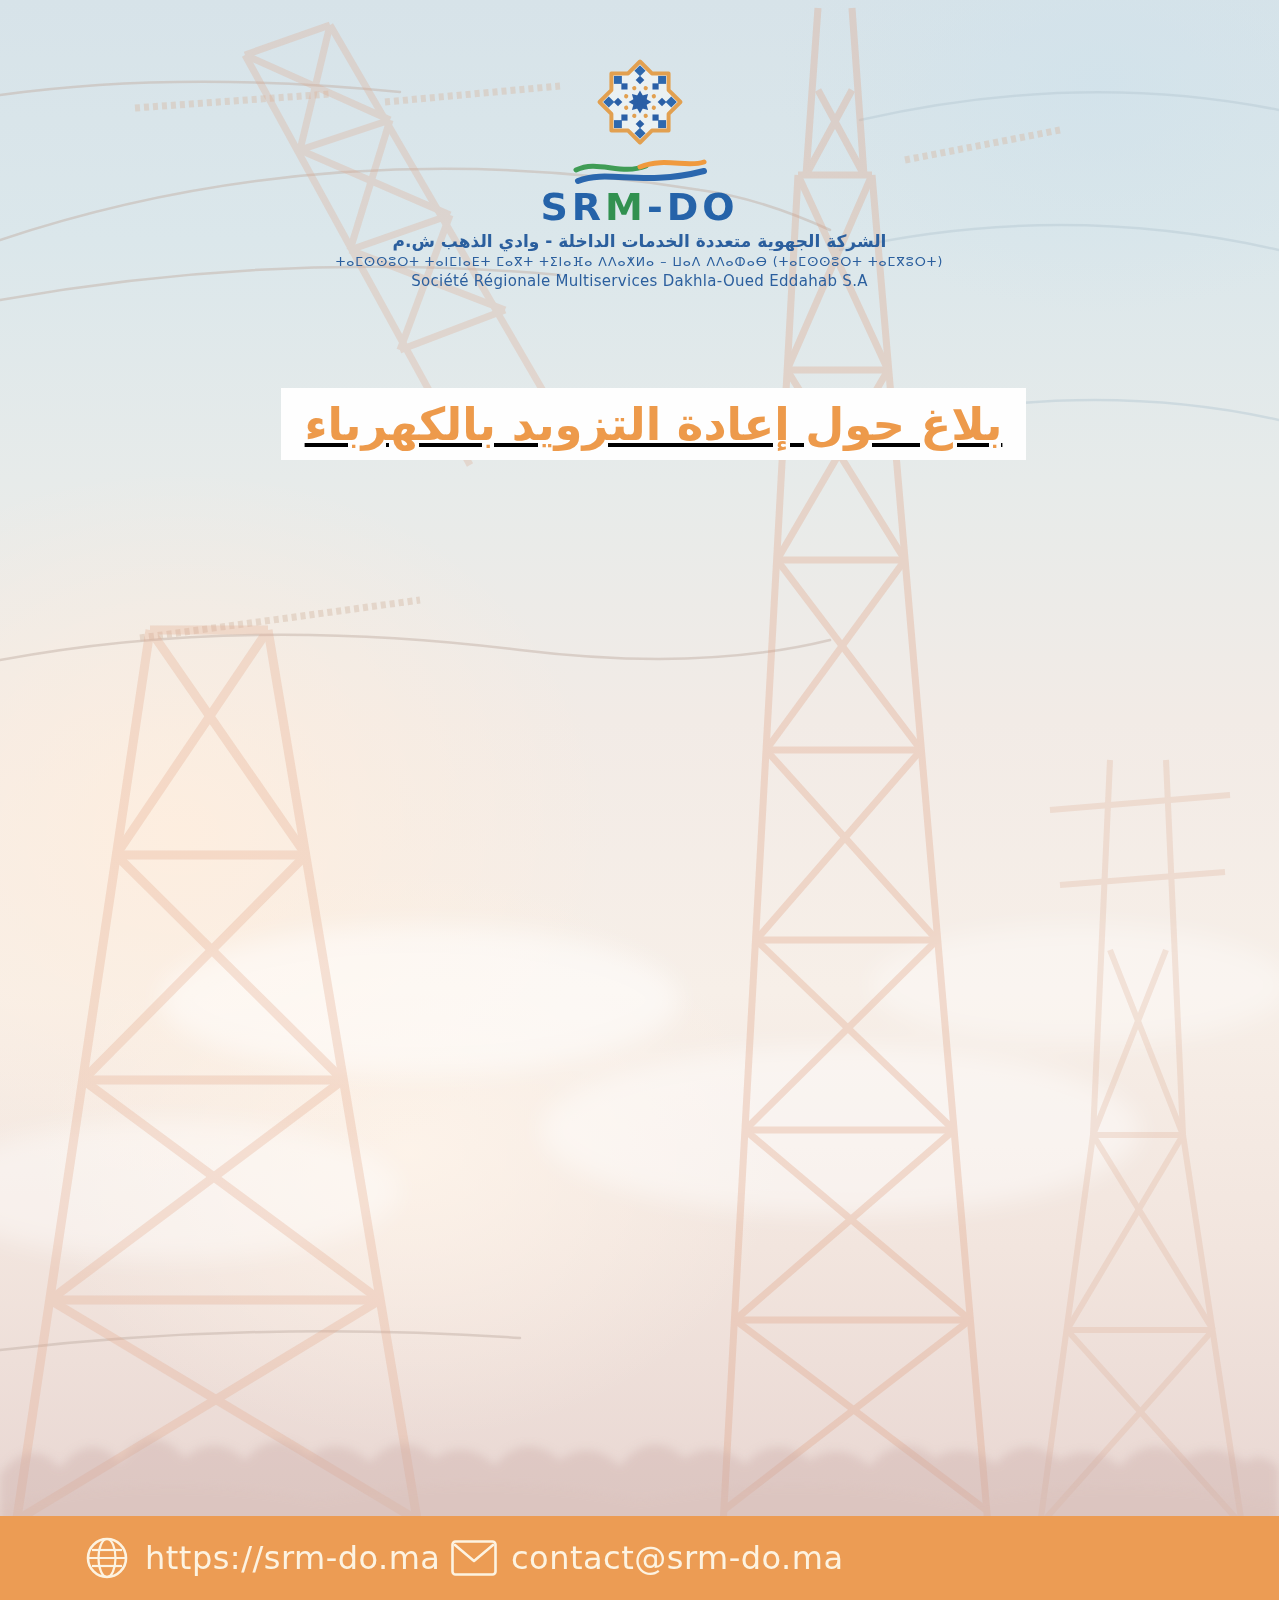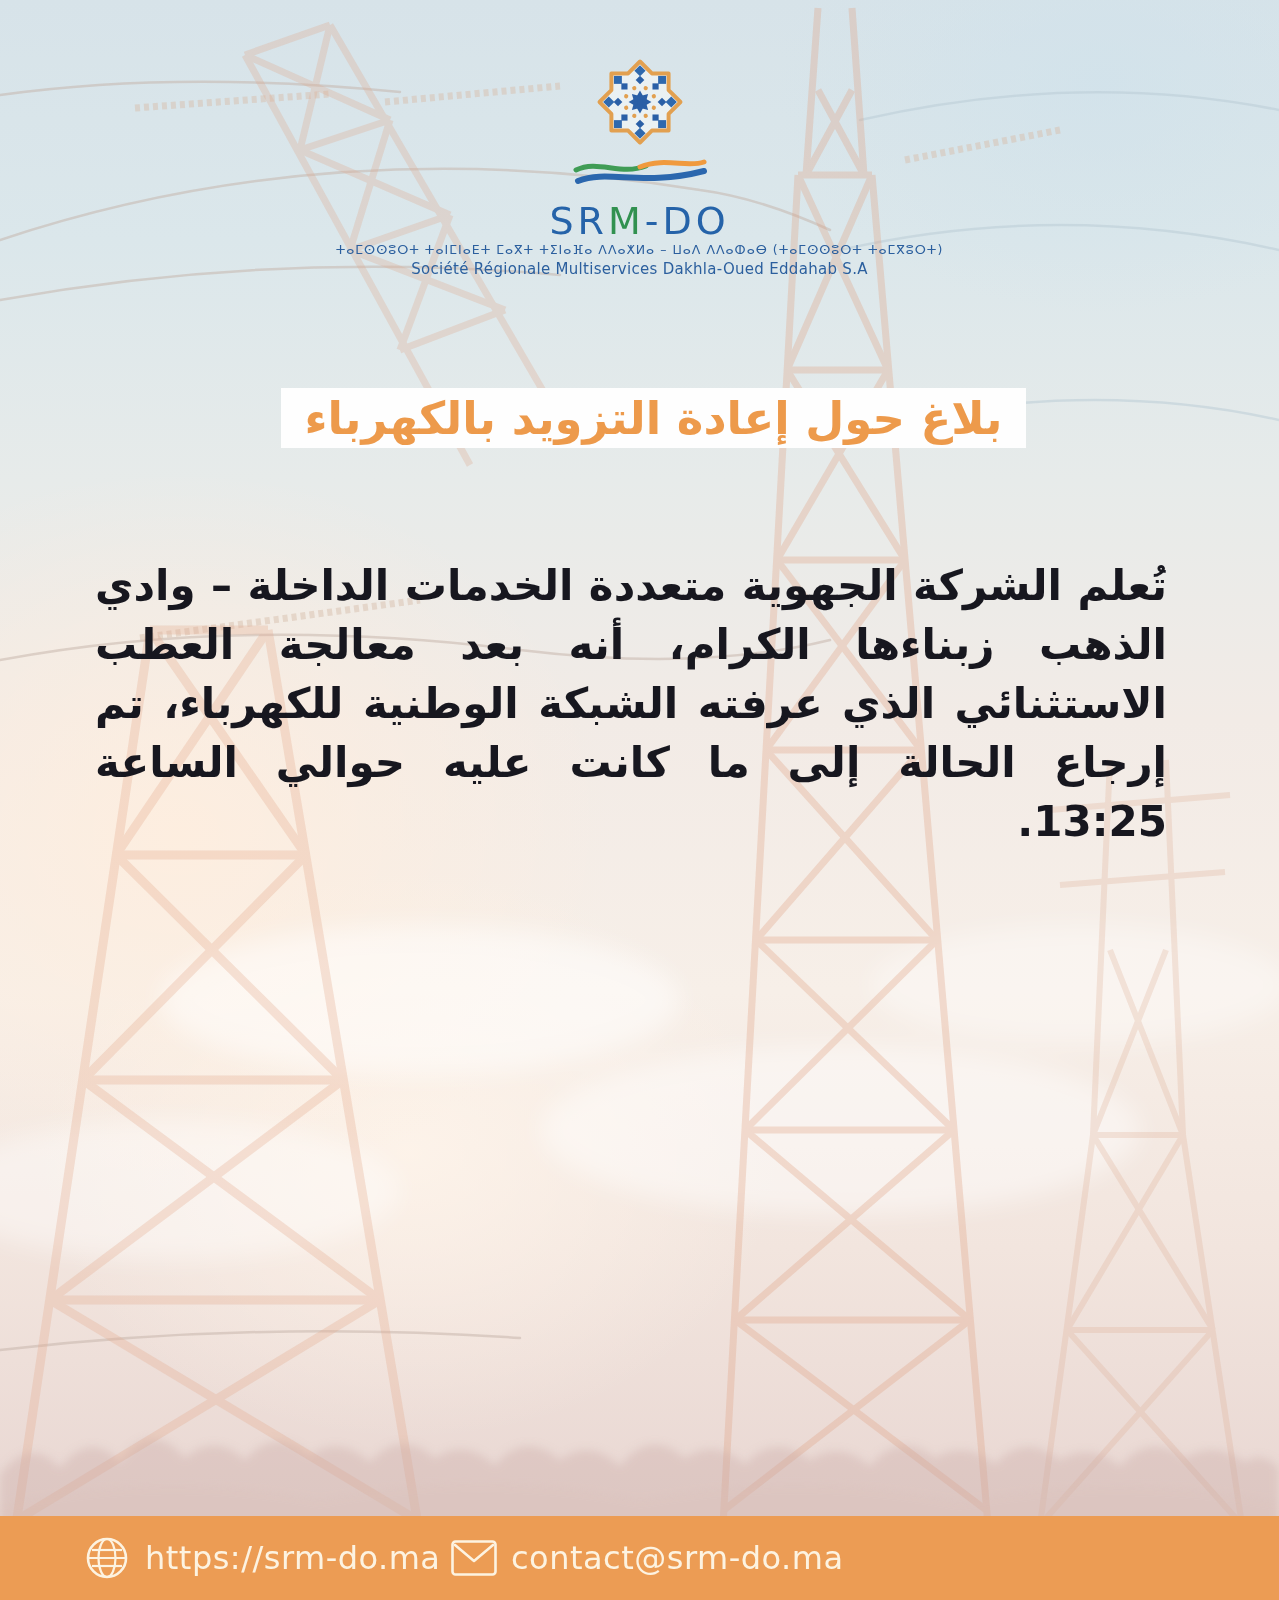--- a/index.html
+++ b/index.html
@@ -12,30 +12,30 @@
       radial-gradient(430px 310px at 86% 5%, rgba(208,226,235,.7), rgba(208,226,235,0) 75%),
       linear-gradient(180deg,#d7e3e9 0%,#dbe7eb 15%,#e7ebea 30%,#f2ebe6 45%,#f7efe8 62%,#f2e5de 78%,#ead9d4 92%,#e4d4d0 100%);
   }
   .scene{position:absolute;inset:0;z-index:0;pointer-events:none;}
   .content{position:absolute;inset:0;z-index:2;}
 
   
   .logo{position:absolute;left:0;right:0;top:58px;text-align:center;}
   .logo .star{display:block;margin:0 auto;}
   .logo .waves{display:block;margin:8px auto 0;}
-  .wordmark{margin-top:14px;font-size:38px;font-weight:normal;letter-spacing:4px;color:#2563a9;line-height:1;}
+  .wordmark{margin-top:0;font-size:38px;font-weight:bold;letter-spacing:4px;color:#2563a9;line-height:1;}
   .wordmark .m{color:#319150;}
   .name-ar{margin-top:4px;font-size:17px;font-weight:bold;color:#2b5f9e;direction:rtl;line-height:1.3;}
   .name-tif{margin-top:2px;font-size:12.5px;color:#2b5f9e;letter-spacing:1px;line-height:1.2;}
   .name-fr{margin-top:3px;font-size:15px;color:#2b5f9e;letter-spacing:.3px;line-height:1.2;}
 
   
   .banner{
-    position:absolute;left:281px;top:388px;width:745px;height:60px;background:#fefefe;
-    display:flex;align-items:center;justify-content:center;direction:rtl;
+    position:absolute;left:281px;top:388px;width:745px;height:72px;background:#fefefe;
+    display:flex;align-items:center;justify-content:center;direction:rtl;text-decoration:underline;
   }
   .banner h1{margin:0;font-size:45px;font-weight:bold;color:#ed9a4b;white-space:nowrap;letter-spacing:0;}
 
   
   .body-text{position:absolute;left:95px;top:556px;width:1072px;direction:rtl;color:#17171f;}
   .body-text p{margin:0;font-size:42px;line-height:59px;font-weight:bold;}
   .body-text .p1{text-align:justify;text-justify:inter-word;}
   .body-text .p2{text-align:center;margin-top:62px;}
 
   
@@ -284,30 +284,30 @@
         </g>
       </svg>
 
       <svg class="waves" width="140" height="34" viewBox="0 0 140 34">
         <path d="M6,16 C28,5 50,22 76,12" stroke="#3f9c55" stroke-width="5" fill="none" stroke-linecap="round"></path>
         <path d="M70,13 C94,3 118,14 134,8" stroke="#f09a3e" stroke-width="5" fill="none" stroke-linecap="round"></path>
         <path d="M8,27 C38,15 72,33 134,17" stroke="#2b67ae" stroke-width="6" fill="none" stroke-linecap="round"></path>
       </svg>
 
       <div class="wordmark"><span>SR</span><span class="m">M</span><span>-DO</span></div>
+      <div class="name-ar">الشركة الجهوية متعددة الخدمات الداخلة - وادي الذهب ش.م</div>
       <div class="name-tif">ⵜⴰⵎⵙⵙⵓⵔⵜ ⵜⴰⵏⵎⵏⴰⴹⵜ ⵎⴰⴳⵜ ⵜⵉⵏⴰⴼⴰ ⴷⴷⴰⵅⵍⴰ – ⵡⴰⴷ ⴷⴷⴰⵀⴰⴱ (ⵜⴰⵎⵙⵙⵓⵔⵜ ⵜⴰⵎⴳⵓⵔⵜ)</div>
       <div class="name-fr">Société Régionale Multiservices Dakhla-Oued Eddahab S.A</div>
     </div>
 
     <div class="banner">
       <h1>بلاغ حول إعادة التزويد بالكهرباء</h1>
     </div>
 
     <div class="body-text">
-      <p class="p1">تُعلم الشركة الجهوية متعددة الخدمات الداخلة – وادي الذهب زبناءها الكرام، أنه بعد معالجة العطب الاستثنائي الذي عرفته الشبكة الوطنية للكهرباء، تم إرجاع الحالة إلى ما كانت عليه حوالي الساعة 13:25.</p>
     </div>
 
     <div class="footer">
       <div class="group g1">
         <svg width="46" height="46" viewBox="0 0 46 46" fill="none" stroke="#fdf3e1">
           <circle cx="23" cy="23" r="19" stroke-width="2.6"></circle>
           <ellipse cx="23" cy="23" rx="8.5" ry="19" stroke-width="2.2"></ellipse>
           <line x1="8" y1="15" x2="38" y2="15" stroke-width="2.2"></line>
           <line x1="4.5" y1="23" x2="41.5" y2="23" stroke-width="2.2"></line>
           <line x1="8" y1="31" x2="38" y2="31" stroke-width="2.2"></line>

